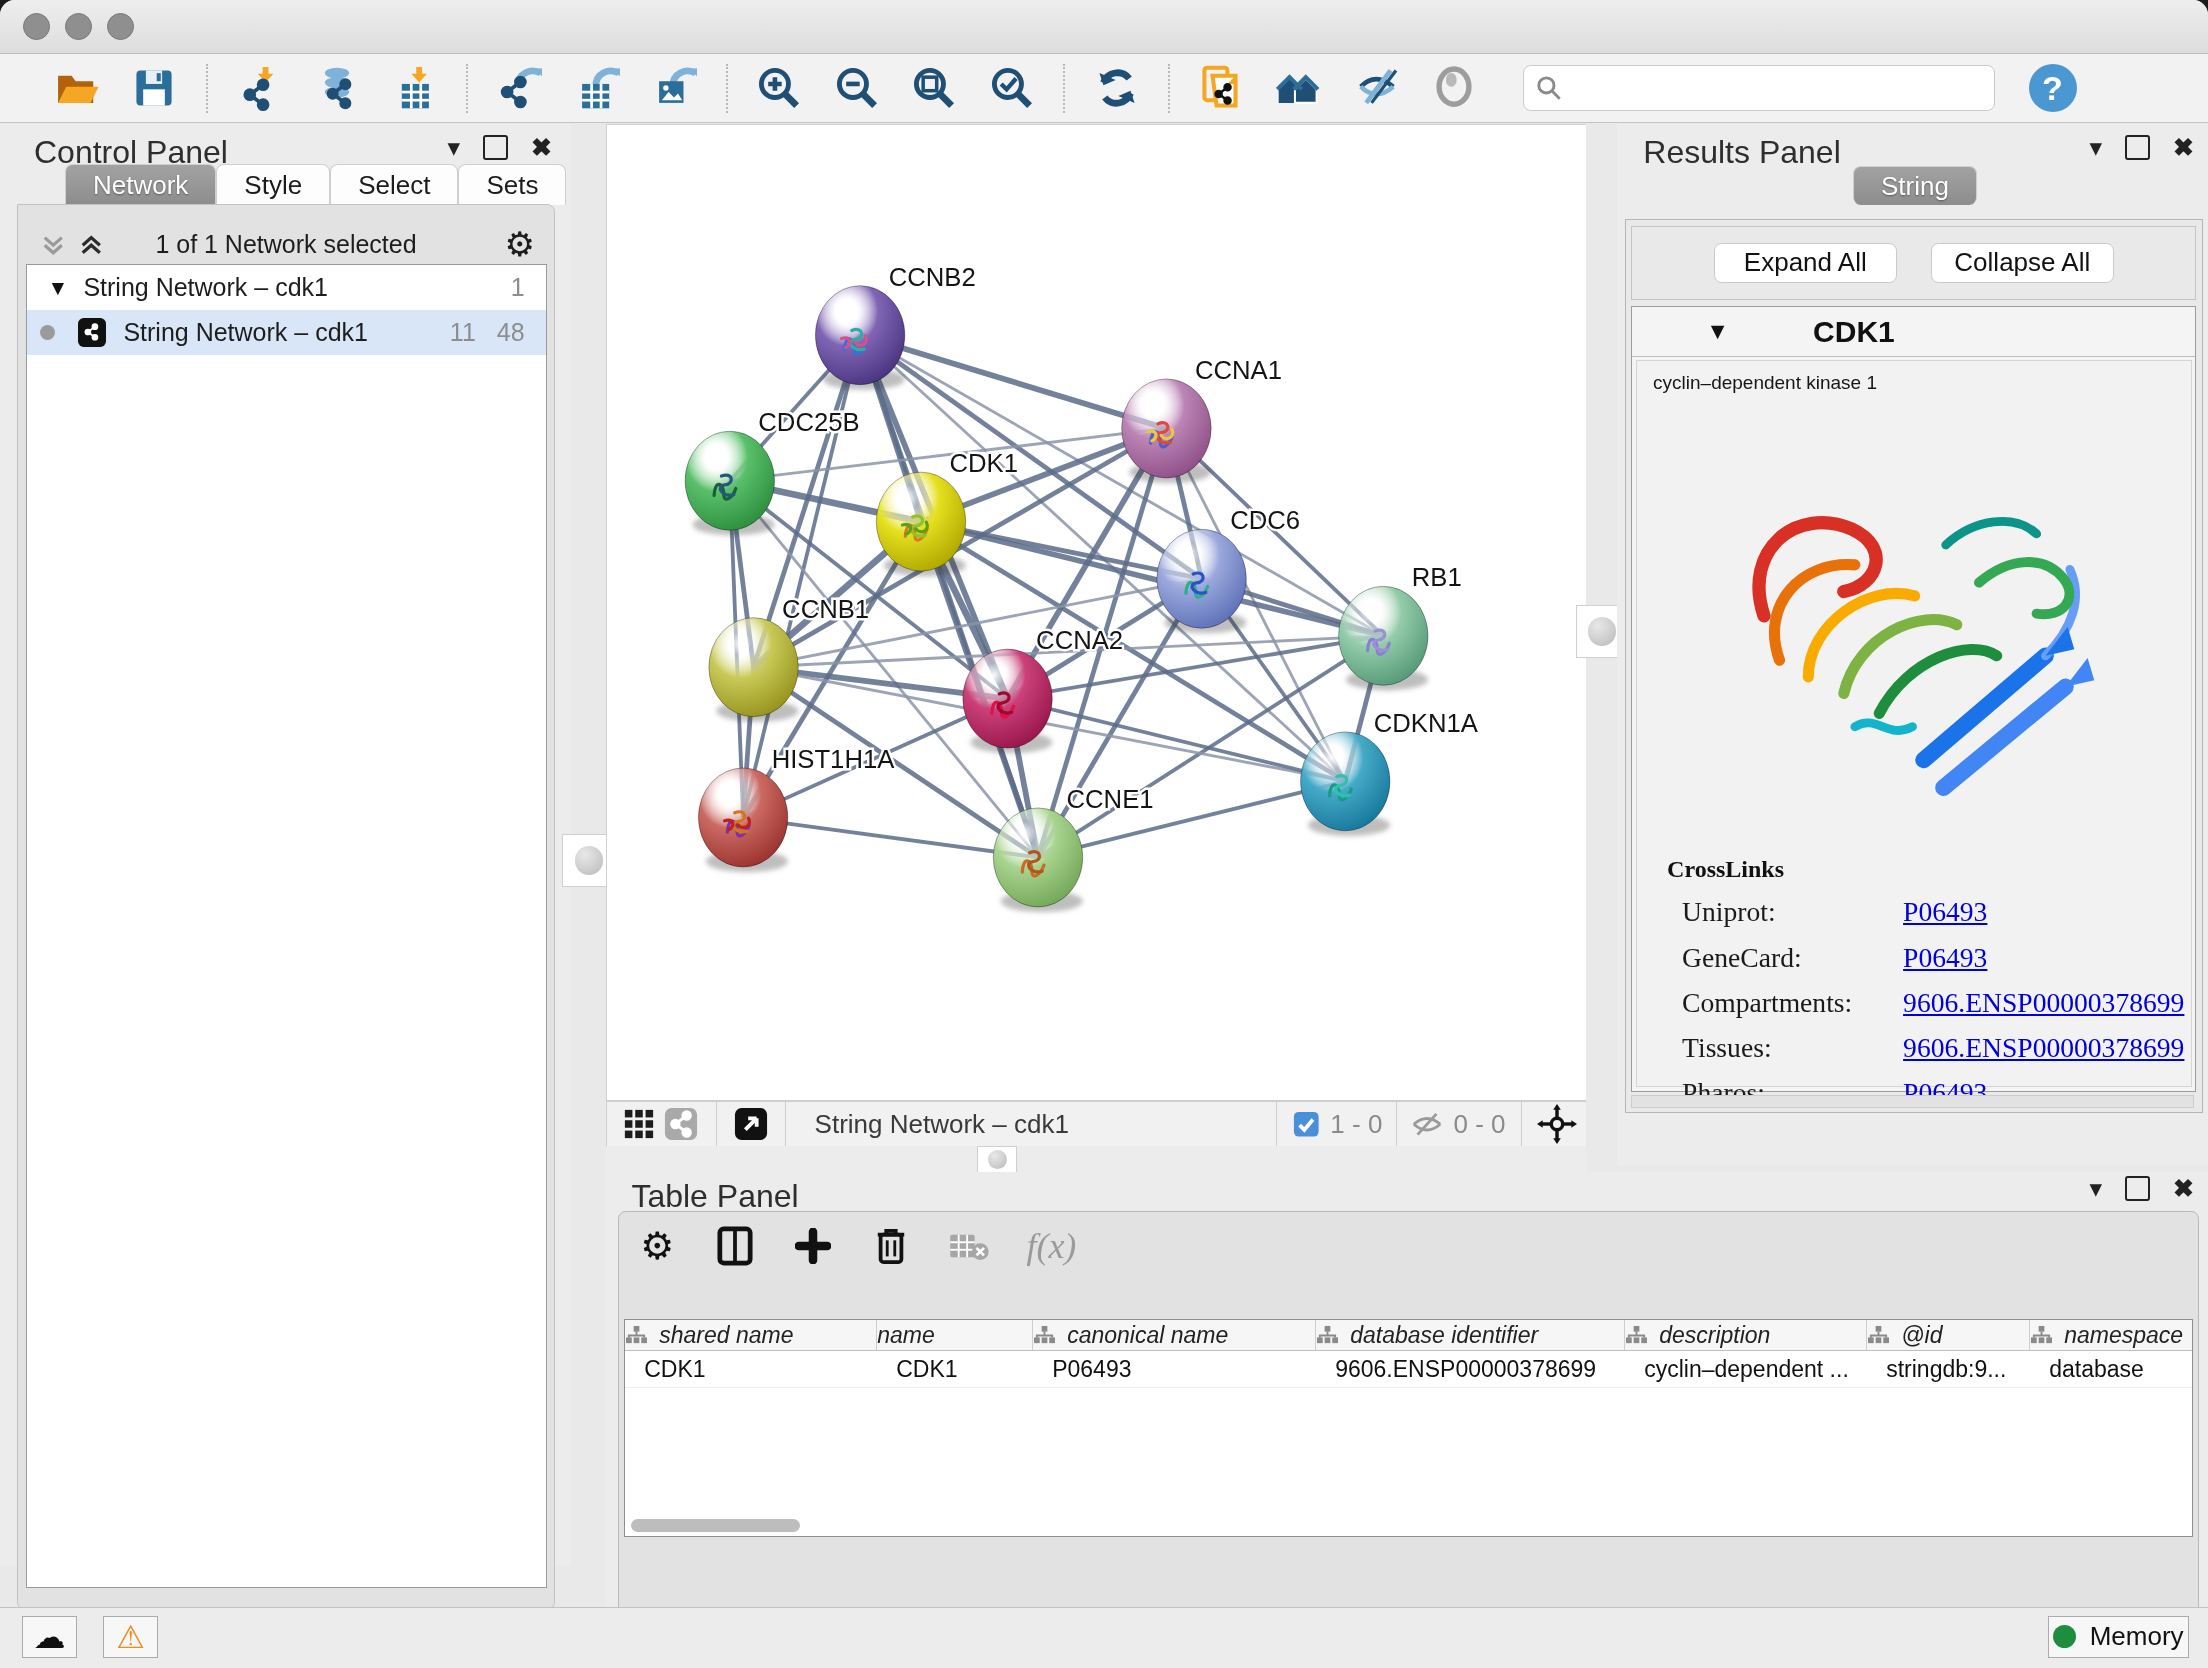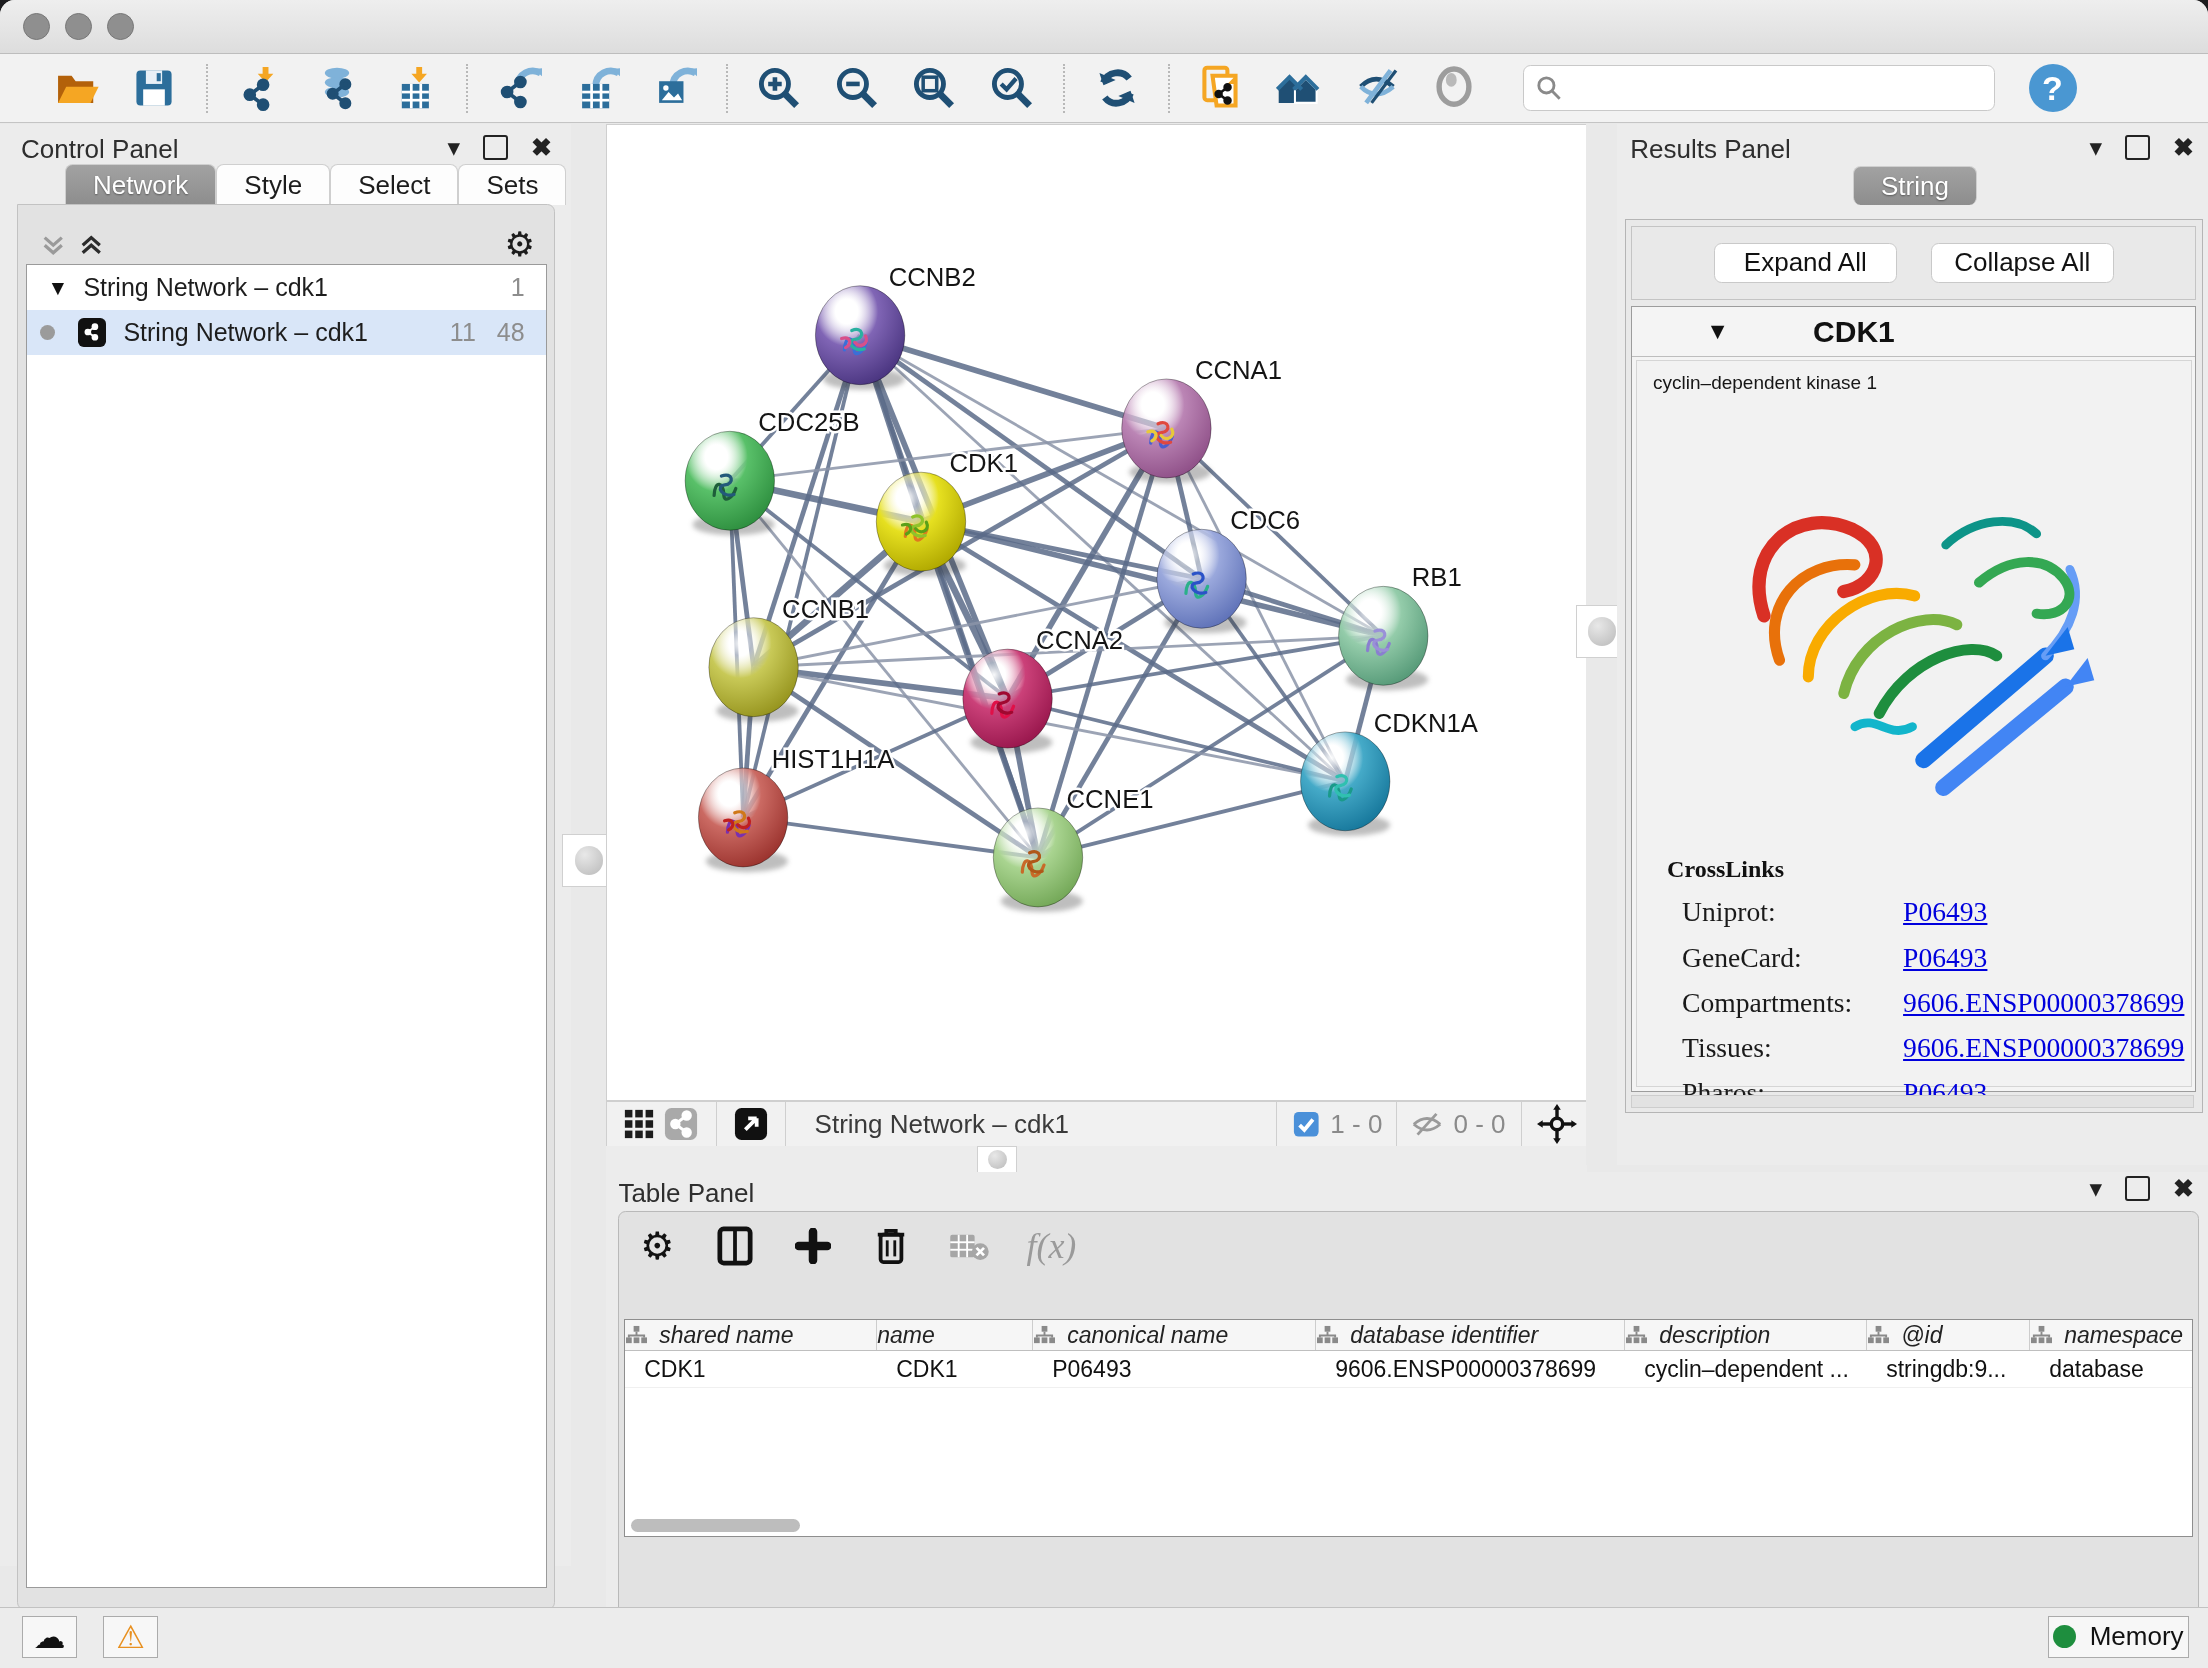--- a/index.html
+++ b/index.html
@@ -13,21 +13,21 @@
   .toolbar{position:absolute;left:0;top:54px;width:100%;height:69px;background:#f2f2f2;border-bottom:1px solid #c4c4c4;display:flex;align-items:center;padding:0 25px;box-sizing:border-box;}
   .tgroup{display:flex;align-items:center;gap:28.5px;padding:0 27px;}
   .tbtn{width:49px;height:49px;display:flex;align-items:center;justify-content:center;cursor:pointer;}
   .tbtn svg{width:46px;height:46px;}
   .tsep{width:0;height:49px;border-left:2.9px dotted #b8b8b8;}
   .searchwrap{margin-left:17px;position:relative;width:470px;height:44px;background:#fff;border:1.9px solid #c9c9c9;border-radius:7.6px;display:flex;align-items:center;}
   .searchwrap svg{margin-left:11.4px;}
   .searchwrap input{border:none;outline:none;flex:1;height:38px;font-size:25px;background:transparent;padding:0 9.5px;font-family:"Liberation Sans",sans-serif;}
   .helpbtn{margin-left:34px;width:48px;height:48px;border-radius:50%;background:#4a97d2;color:#fff;font-size:34px;font-weight:bold;display:flex;align-items:center;justify-content:center;cursor:pointer;}
   
-  .ptitle{font-size:26px;color:#2e2e2e;}
+  .ptitle{font-size:32px;color:#2e2e2e;margin-left:13px;}
   .picons{position:absolute;top:11.4px;display:flex;gap:23px;align-items:center;}
   .picon{font-size:25px;color:#222;cursor:pointer;line-height:1;}
   .picon.box{width:21px;height:21px;border:2.9px solid #222;border-radius:2.9px;}
   .tabbtn{height:40px;display:flex;align-items:center;justify-content:center;padding:0 27px;background:#fdfdfd;border:1px solid #cfcfcf;border-bottom:none;border-radius:7.6px 7.6px 0 0;font-size:26px;color:#1c1c1c;cursor:pointer;}
   .tabbtn.active{background:linear-gradient(#a2a2a2,#8d8d8d);color:#fff;text-shadow:0 1px 1.9px rgba(0,0,0,.4);}
   
   .control-panel{position:absolute;left:0;top:124px;width:571px;height:1442px;background:#ececec;}
   .cp-tabs{position:absolute;left:65px;top:40px;display:flex;}
   .cp-box{position:absolute;left:17px;top:80px;width:536px;height:1404px;background:#e2e2e2;border:1px solid #c2c2c2;border-radius:0 7.6px 7.6px 7.6px;}
   .cp-head{position:absolute;left:0;top:17px;width:100%;height:42px;}
@@ -320,20 +320,21 @@
         <div class="tabbtn">Sets</div>
       </div>
     <div class="cp-box">
       <div class="cp-head">
         <svg width="28.5" height="28.5" viewBox="0 0 30 30" style="position:absolute;left:21px;top:7.6px;">
             <path d="M6 8 l9 8 9-8 M6 16 l9 8 9-8" fill="none" stroke="#9a9a9a" stroke-width="3.4"></path>
           </svg>
         <svg width="28.5" height="28.5" viewBox="0 0 30 30" style="position:absolute;left:59px;top:7.6px;">
             <path d="M6 24 l9-8 9 8 M6 16 l9-8 9 8" fill="none" stroke="#2b2b2b" stroke-width="3.4"></path>
           </svg>
+        <div style="position:absolute;left:0;right:0;top:7.6px;text-align:center;font-size:25px;color:#1d1d1d;">1 of 1 Network selected</div>
         <div style="position:absolute;right:19px;top:1.9px;font-size:34px;color:#1d1d1d;cursor:pointer;">⚙</div>
       </div>
       <div class="cp-list" id="cp-tree">
           <div class="trow">
             <span class="expander">▼</span>
             <span class="lbl" style="margin-left:15px">String Network – cdk1</span>
             <span class="num">1</span>
           </div>
           <div class="trow selected">
             <span class="dot"></span>

